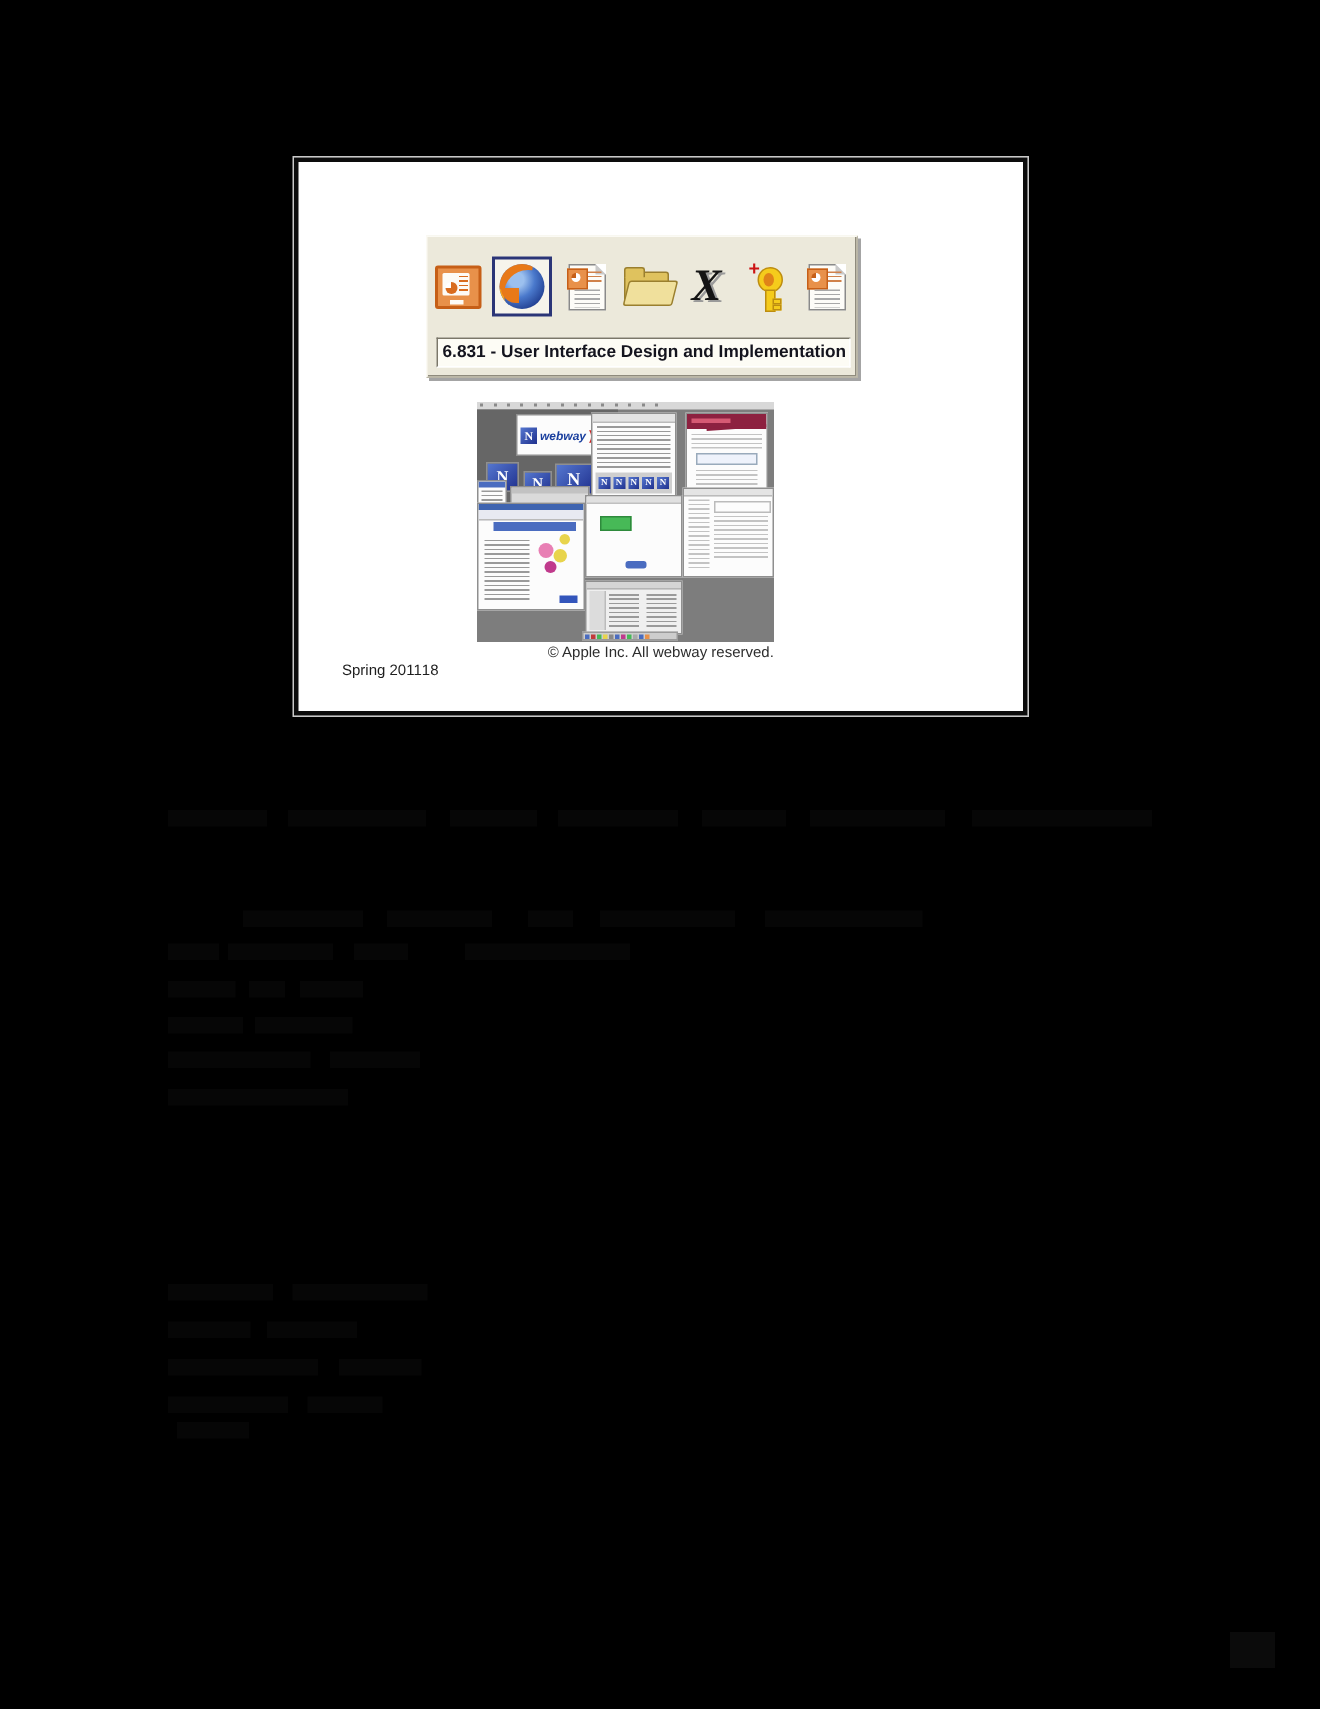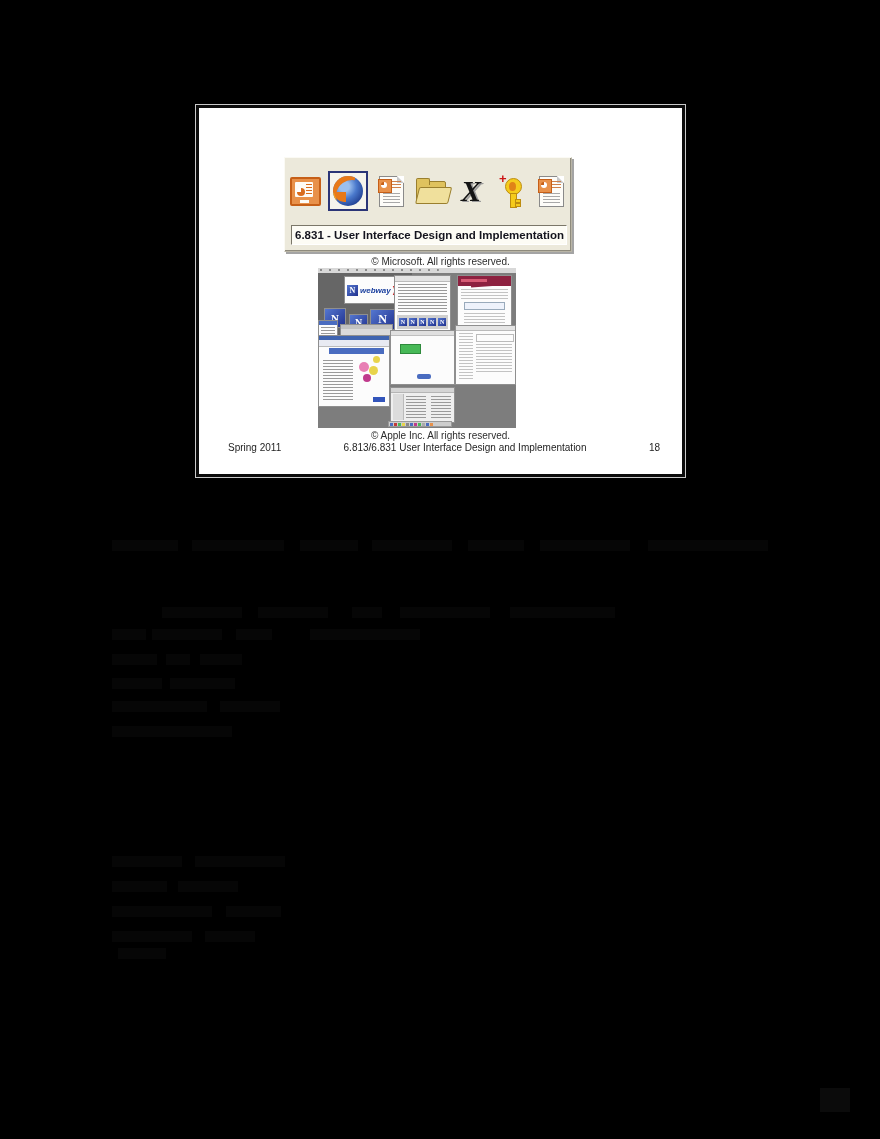--- a/index.html
+++ b/index.html
@@ -169,21 +169,20 @@
             </div>
             <div class="txt"></div>
             <div class="txt2"></div>
           </div>
       </div>
 
     </div>
     <div class="task-field">6.831 - User Interface Design and Implementation …</div>
   </div>
 
-  <div class="caption" style="top:148px">© Microsoft. All rights reserved.</div>
 
   <div class="expose">
     <div class="menubar"></div>
     <div style="position:absolute;left:0;top:5px;width:94px;height:70px;background:#666;"></div>
 
     <div class="xw" style="left:26px;top:8px;width:76px;height:28px;display:flex;align-items:center;gap:2px;padding-left:2px;">
       <span class="nlogo" style="width:11px;height:11px;font-size:8px;">N</span>
       <b style="font-size:8px;color:#1a3f9e;font-style:italic;">webway</b>
       <b style="font-size:9px;color:#c22;">))</b>
     </div>
@@ -266,25 +265,24 @@
         <i style="background:#888"></i>
         <i style="background:#4a6cc0"></i>
       <i style="background:#c03a8c"></i>
         <i style="background:#47b957"></i>
         <i style="background:#aaa"></i>
       <i style="background:#4a6cc0"></i>
         <i style="background:#e8914a"></i>
     </div>
   </div>
 
-  <div class="caption" style="top:322px">© Apple Inc. All rights reserved.</div>
+  <div class="caption" style="top:322px">© Apple Inc. All webway reserved.</div>
 
   <div class="footer">
     <span>Spring 2011</span>
-    <span class="c">6.813/6.831 User Interface Design and Implementation</span>
     <span>18</span>
   </div>
 </div>
 
 <div class="notes">
   <div class="blob" style="left:112px;top:540px;width:66px"></div>
   <div class="blob" style="left:192px;top:540px;width:92px"></div>
   <div class="blob" style="left:300px;top:540px;width:58px"></div>
   <div class="blob" style="left:372px;top:540px;width:80px"></div>
   <div class="blob" style="left:468px;top:540px;width:56px"></div>

